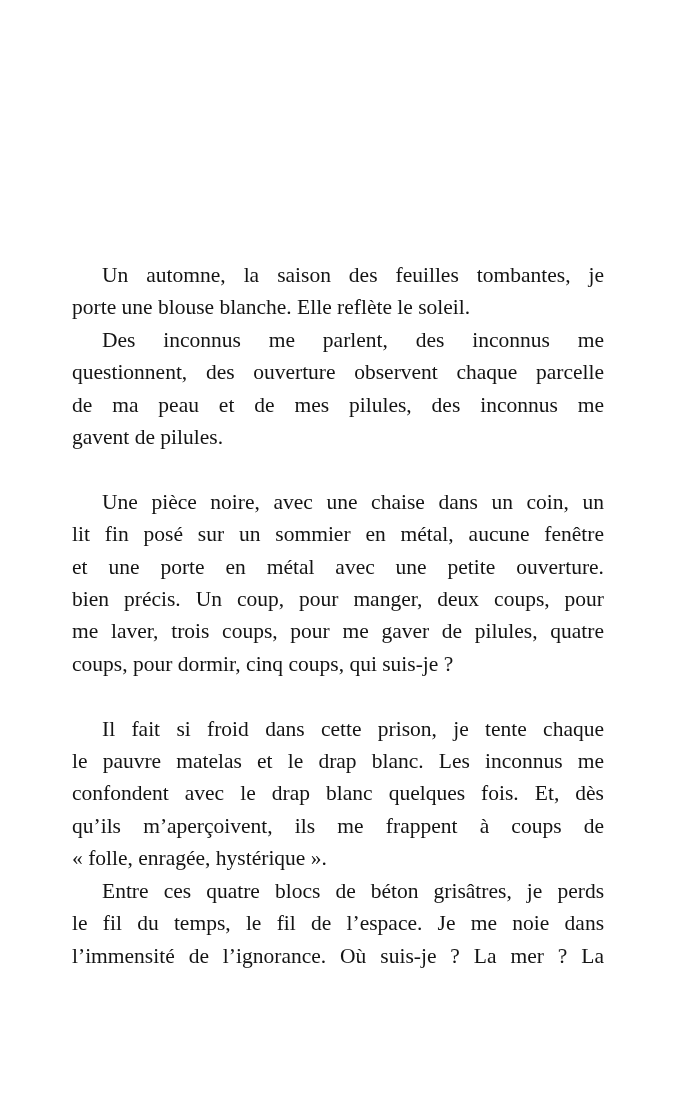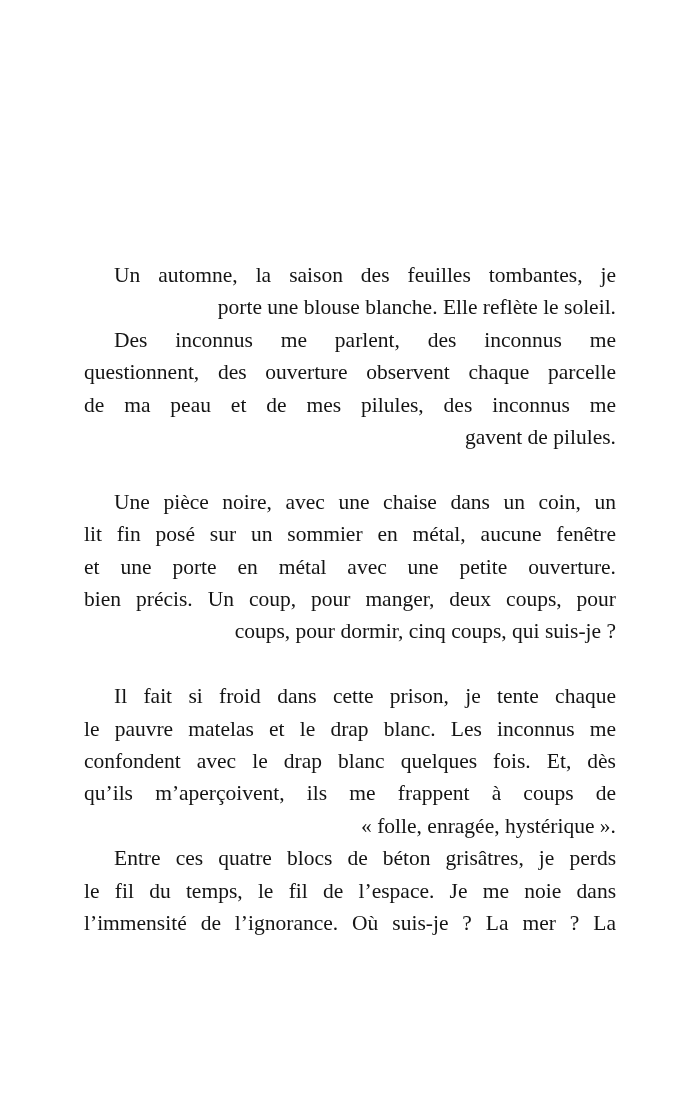--- a/index.html
+++ b/index.html
@@ -14,37 +14,37 @@
   }
   .book-page {
     position: relative;
     width: 700px;
     height: 1110px;
     background: #ffffff;
     overflow: hidden;
   }
   .text-block {
     position: absolute;
-    left: 84px;
+    left: 72px;
     top: 259px;
     width: 532px;
     color: #141414;
     font-size: 21.5px;
     line-height: 32.4px;
     -webkit-font-smoothing: antialiased;
   }
   .paragraph {
     margin: 0;
     padding: 0;
   }
   .paragraph.space-before {
     margin-top: 32.4px;
   }
   .line {
-    text-align: right;
+    text-align: left;
   }
   .line.just {
     text-align: justify;
     text-align-last: justify;
   }
   .line.first {
     text-indent: 30px;
   }
 </style>
 </head>
@@ -60,20 +60,21 @@
         <div class="line just first">Des inconnus me parlent, des inconnus me</div>
         <div class="line just">questionnent, des ouverture observent chaque parcelle</div>
         <div class="line just">de ma peau et de mes pilules, des inconnus me</div>
         <div class="line">gavent de pilules.</div>
       </div>
       <div class="paragraph space-before">
         <div class="line just first">Une pièce noire, avec une chaise dans un coin, un</div>
         <div class="line just">lit fin posé sur un sommier en métal, aucune fenêtre</div>
         <div class="line just">et une porte en métal avec une petite ouverture.</div>
         <div class="line just">bien précis. Un coup, pour manger, deux coups, pour</div>
+        <div class="line just">me laver, trois coups, pour me gaver de pilules, quatre</div>
         <div class="line">coups, pour dormir, cinq coups, qui suis-je ?</div>
       </div>
       <div class="paragraph space-before">
         <div class="line just first">Il fait si froid dans cette prison, je tente chaque</div>
         <div class="line just">le pauvre matelas et le drap blanc. Les inconnus me</div>
         <div class="line just">confondent avec le drap blanc quelques fois. Et, dès</div>
         <div class="line just">qu’ils m’aperçoivent, ils me frappent à coups de</div>
         <div class="line">« folle, enragée, hystérique ».</div>
       </div>
       <div class="paragraph">

